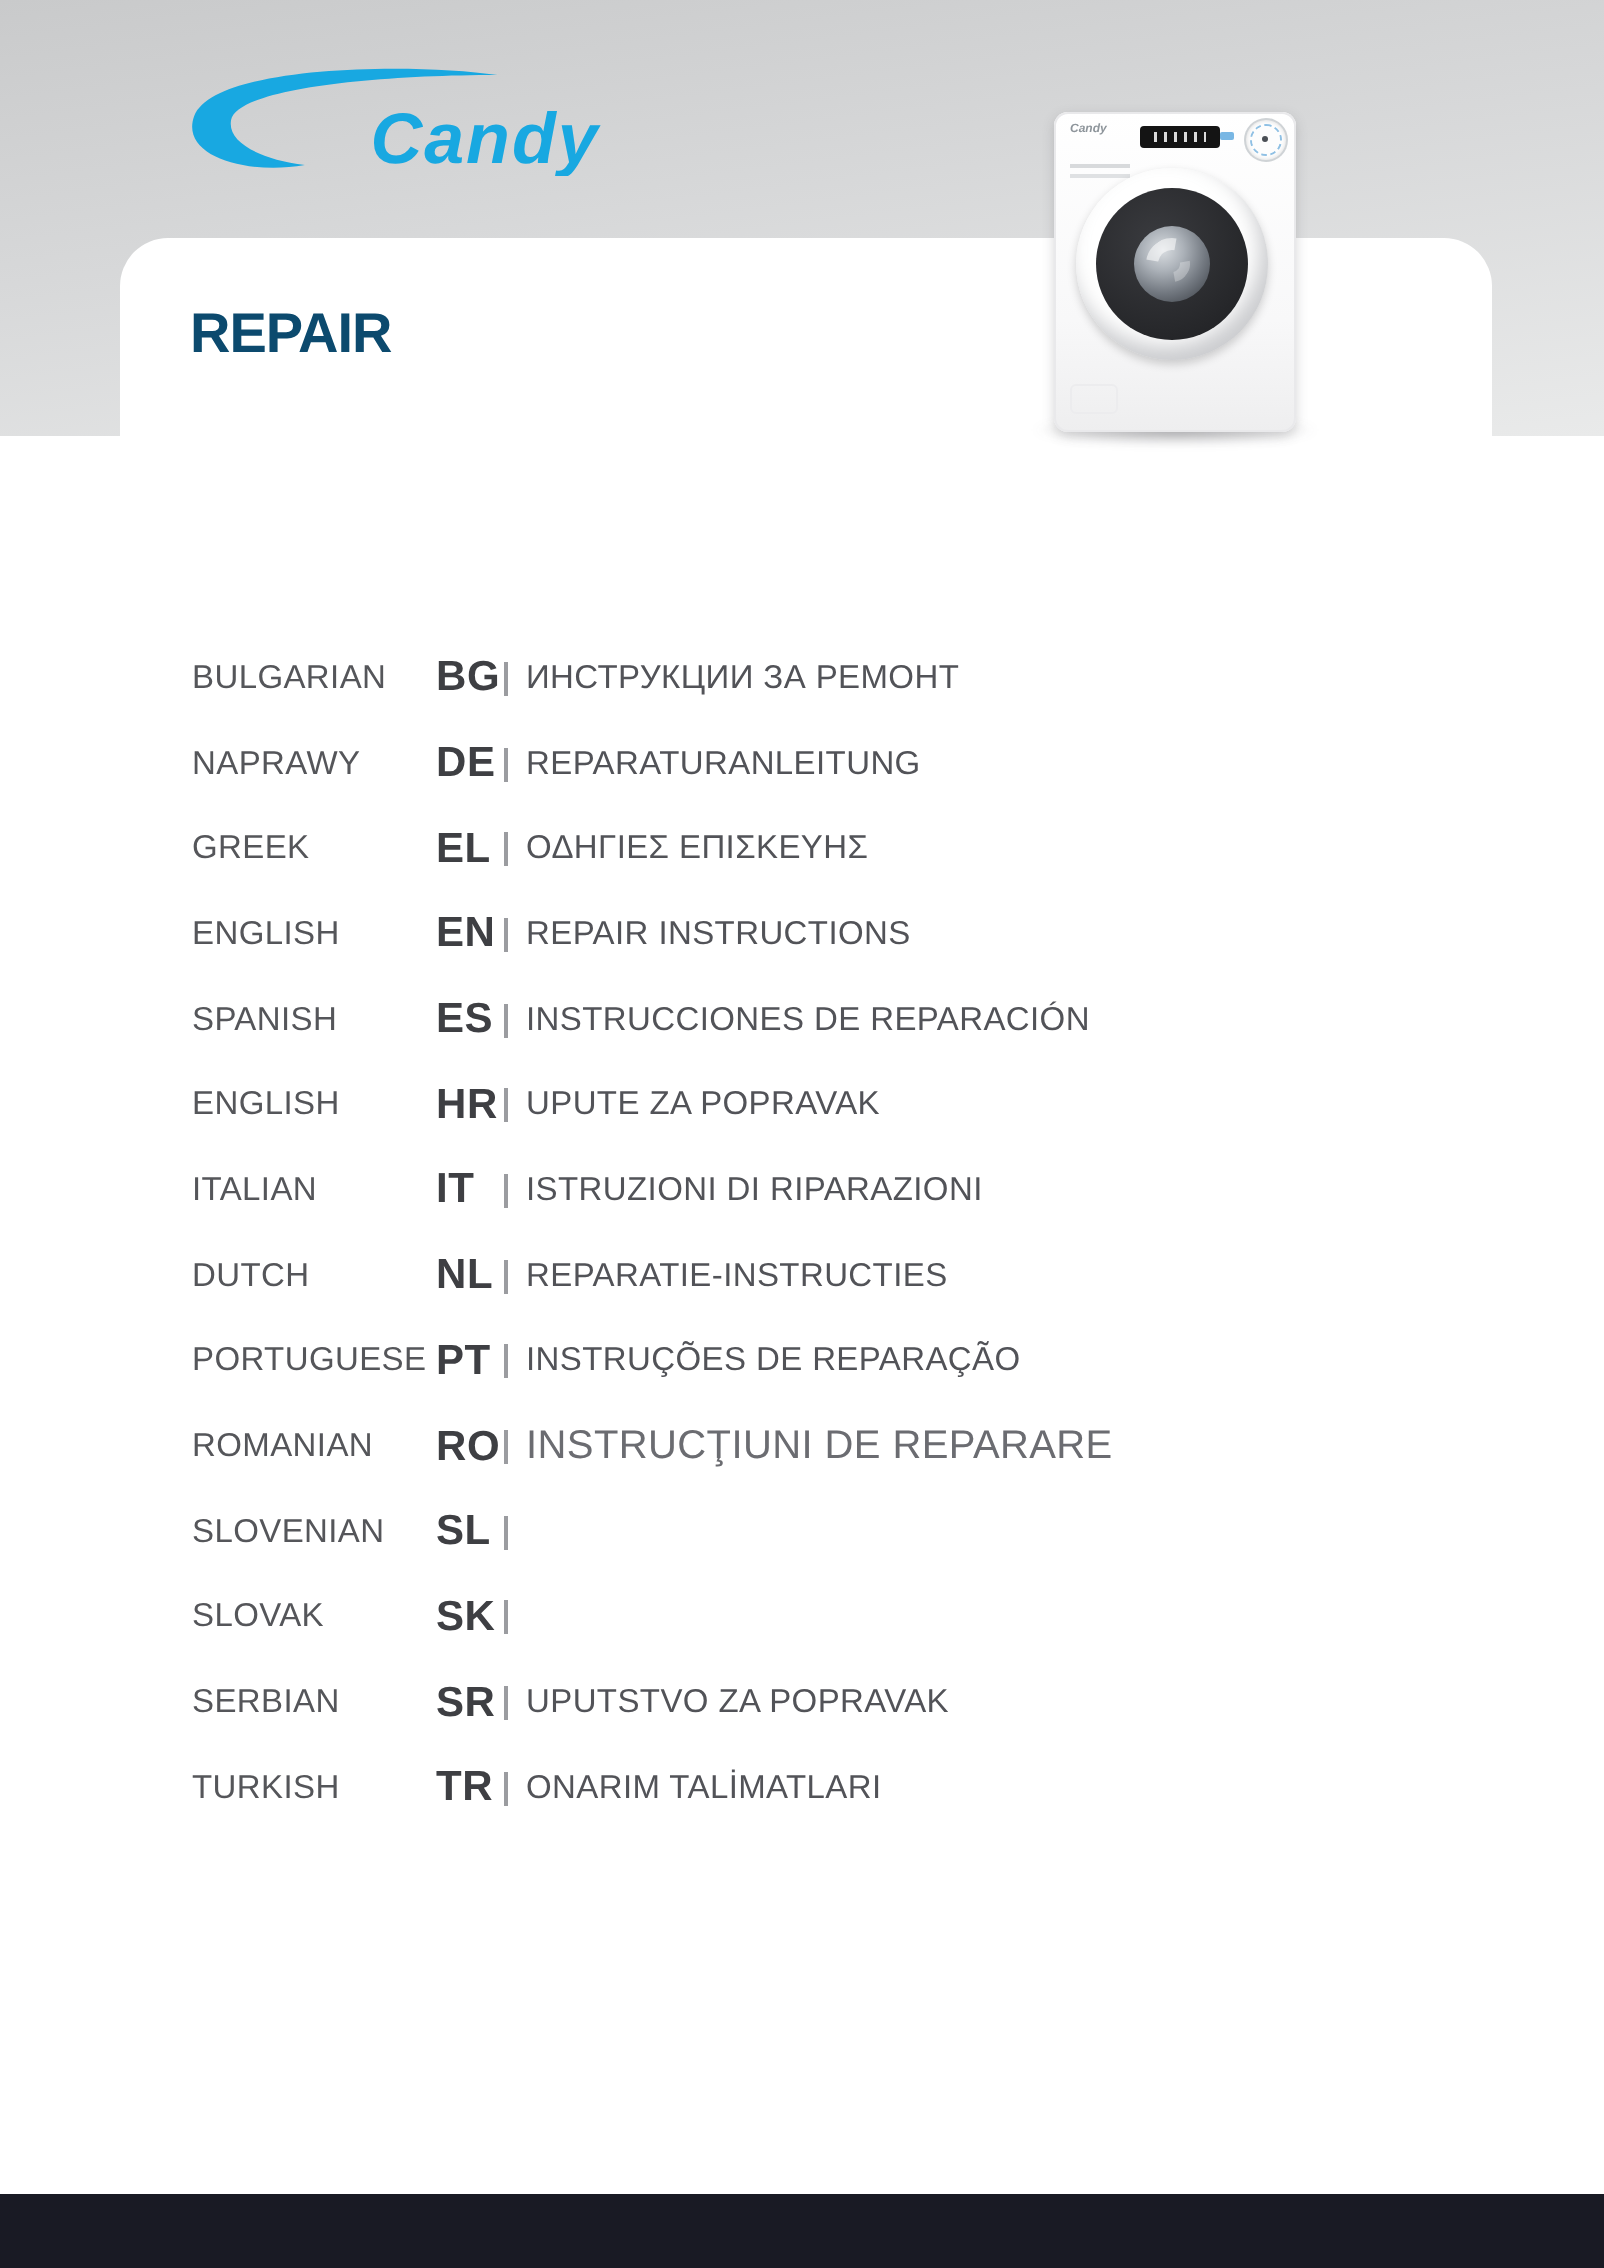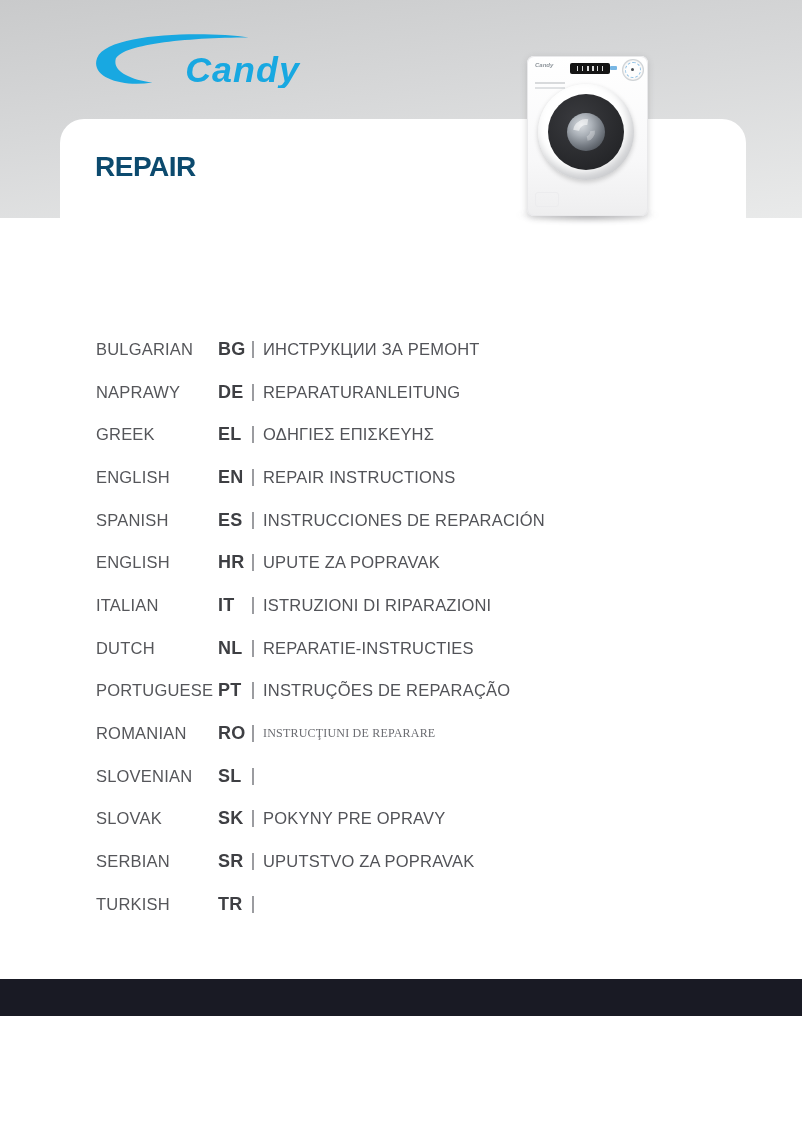--- a/index.html
+++ b/index.html
@@ -1,16 +1,16 @@
 <!DOCTYPE html>
 <html><head>
 <meta charset="utf-8">
 <style>
   html,body{margin:0;padding:0;background:#ffffff;}
-  .page{position:relative;width:802px;height:1016px;background:#ffffff;overflow:hidden;
+  .page{position:relative;width:802px;height:1134px;background:#ffffff;overflow:hidden;
         font-family:"Liberation Sans",sans-serif;}
 
   
   .hero{position:absolute;left:0;top:0;width:802px;height:218px;
         background:linear-gradient(173deg,#c9cacb 0%,#d7d8d9 45%,#e9eaea 100%);}
 
   
   .card{position:absolute;left:60px;top:119px;width:686px;height:100px;
         background:#ffffff;border-radius:24px 24px 0 0;}
 
@@ -48,27 +48,27 @@
   .m-glass{position:absolute;inset:19px;border-radius:50%;
           background:radial-gradient(circle at 38% 32%,#d9dde1 0%,#abb1b8 30%,#747a82 60%,#4b5057 85%,#373a40 100%);
           overflow:hidden;}
   .m-gl1{position:absolute;inset:6px;border-radius:50%;border:6px solid transparent;
          border-top-color:rgba(255,255,255,.55);transform:rotate(-35deg);}
   .m-gl2{position:absolute;inset:10px;border-radius:50%;border:5px solid transparent;
          border-top-color:rgba(255,255,255,.28);transform:rotate(125deg);}
   .m-drawer{position:absolute;left:8px;bottom:9px;width:22px;height:13px;border:1px solid #ececee;border-radius:3px;}
 
   
-  .lang-list{position:absolute;left:96px;top:328px;right:30px;}
+  .lang-list{position:absolute;left:96px;top:318px;right:30px;}
   .row{display:grid;grid-template-columns:122px 31px 14px auto;align-items:center;height:42.7px;}
   .lname{font-size:16.5px;color:#55565a;letter-spacing:0.2px;white-space:nowrap;}
-  .lcode{font-size:18px;font-weight:bold;color:#3e3f43;letter-spacing:0.3px;}
+  .lcode{font-size:21px;font-weight:bold;color:#3e3f43;letter-spacing:0.3px;}
   .lsep{width:1.5px;height:17px;background:#9b9ca0;margin-left:3px;}
   .ltitle{font-size:16.5px;color:#525358;letter-spacing:0.2px;white-space:nowrap;}
-  .row.alt .ltitle{color:#6b6c71;font-size:12px;font-family:Liberation Serif, serif;}
+  .row.alt .ltitle{color:#6b6c71;font-size:20px;}
 
   
   .footer{position:absolute;left:0;bottom:0;width:802px;height:37px;background:#191a24;}
 </style>
 </head>
 <body>
 
 <div class="page">
 
   <div class="hero"></div>
@@ -186,32 +186,32 @@
   <div class="row">
     <span class="lname">SLOVENIAN</span>
     <span class="lcode">SL</span>
     <span class="lsep"></span>
   </div>
 
   <div class="row">
     <span class="lname">SLOVAK</span>
     <span class="lcode">SK</span>
     <span class="lsep"></span>
-    <span class="ltitle">POKYNY PRE OPRAVY</span>
   </div>
 
   <div class="row">
     <span class="lname">SERBIAN</span>
     <span class="lcode">SR</span>
     <span class="lsep"></span>
     <span class="ltitle">UPUTSTVO ZA POPRAVAK</span>
   </div>
 
   <div class="row">
     <span class="lname">TURKISH</span>
     <span class="lcode">TR</span>
     <span class="lsep"></span>
+    <span class="ltitle">ONARIM TALİMATLARI</span>
   </div>
 </div>
 
   <div class="footer"></div>
 
 </div>
 
 </body></html>

